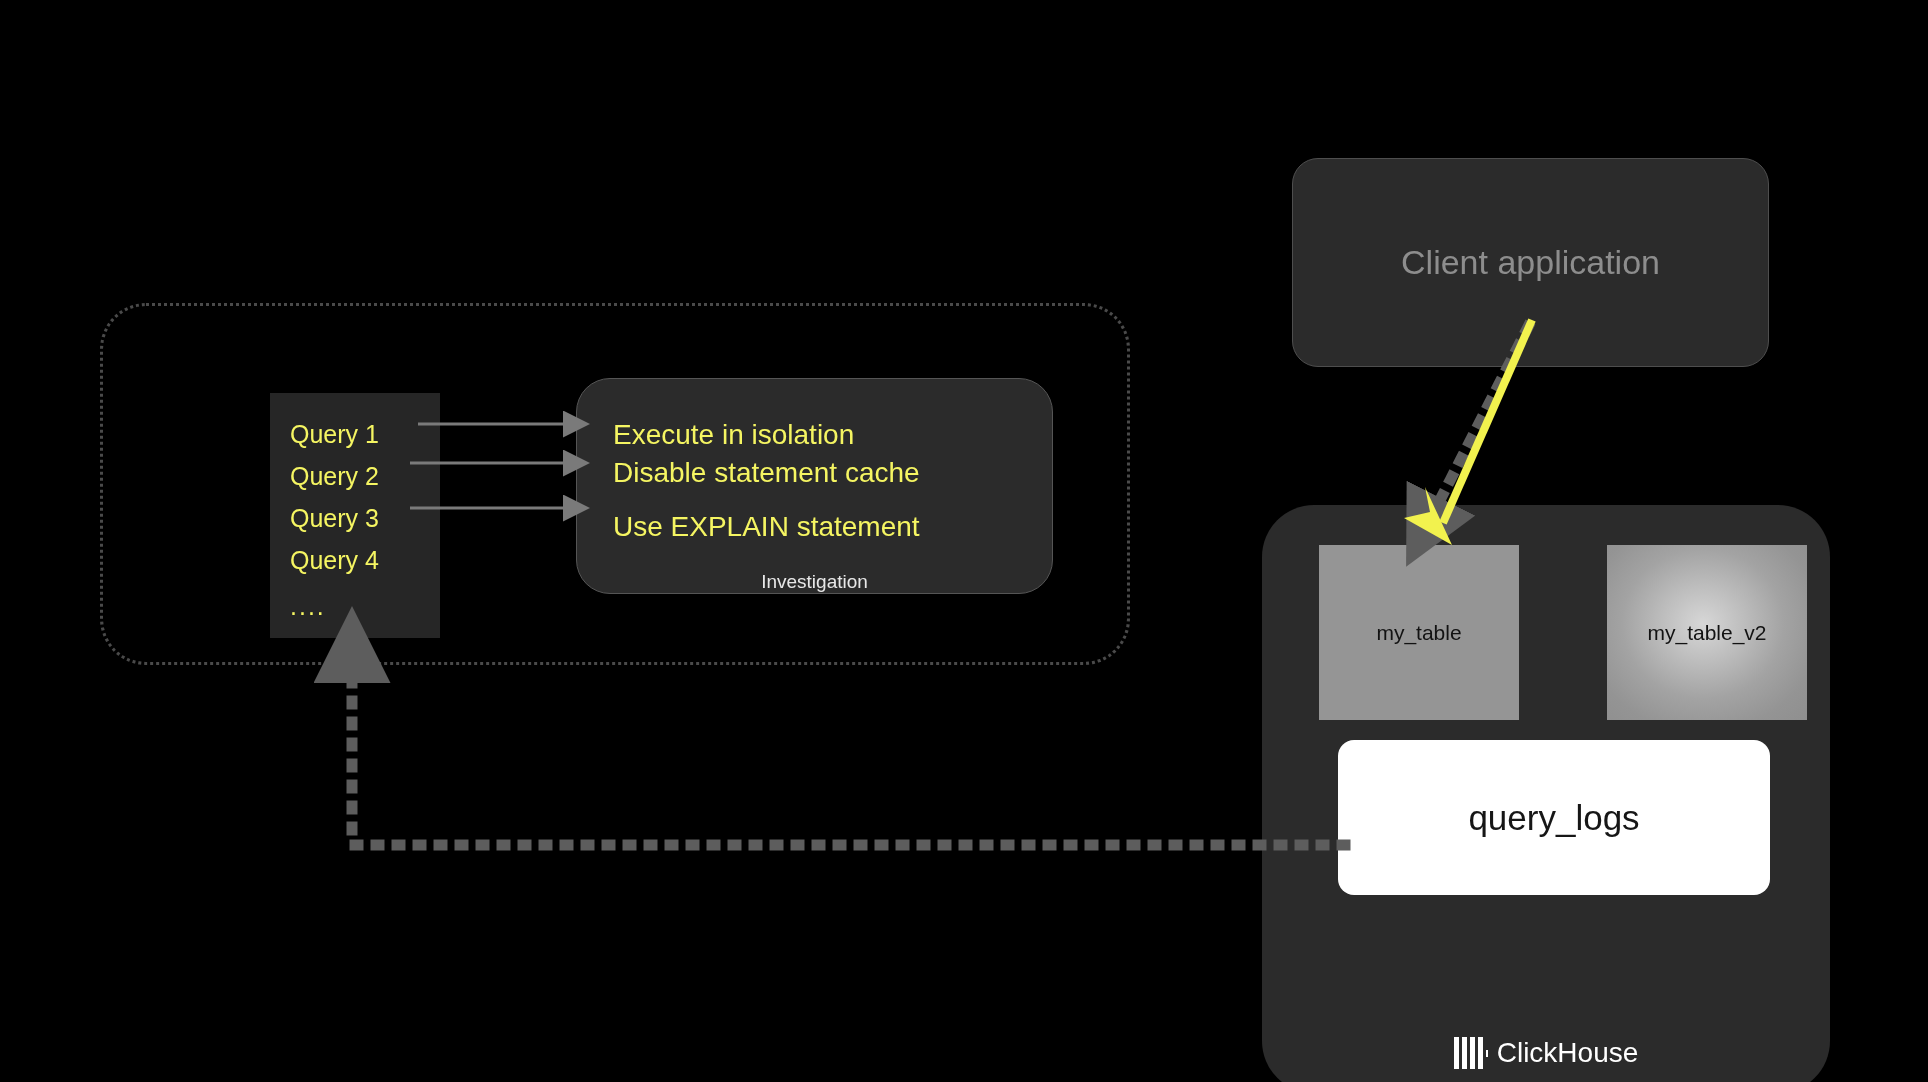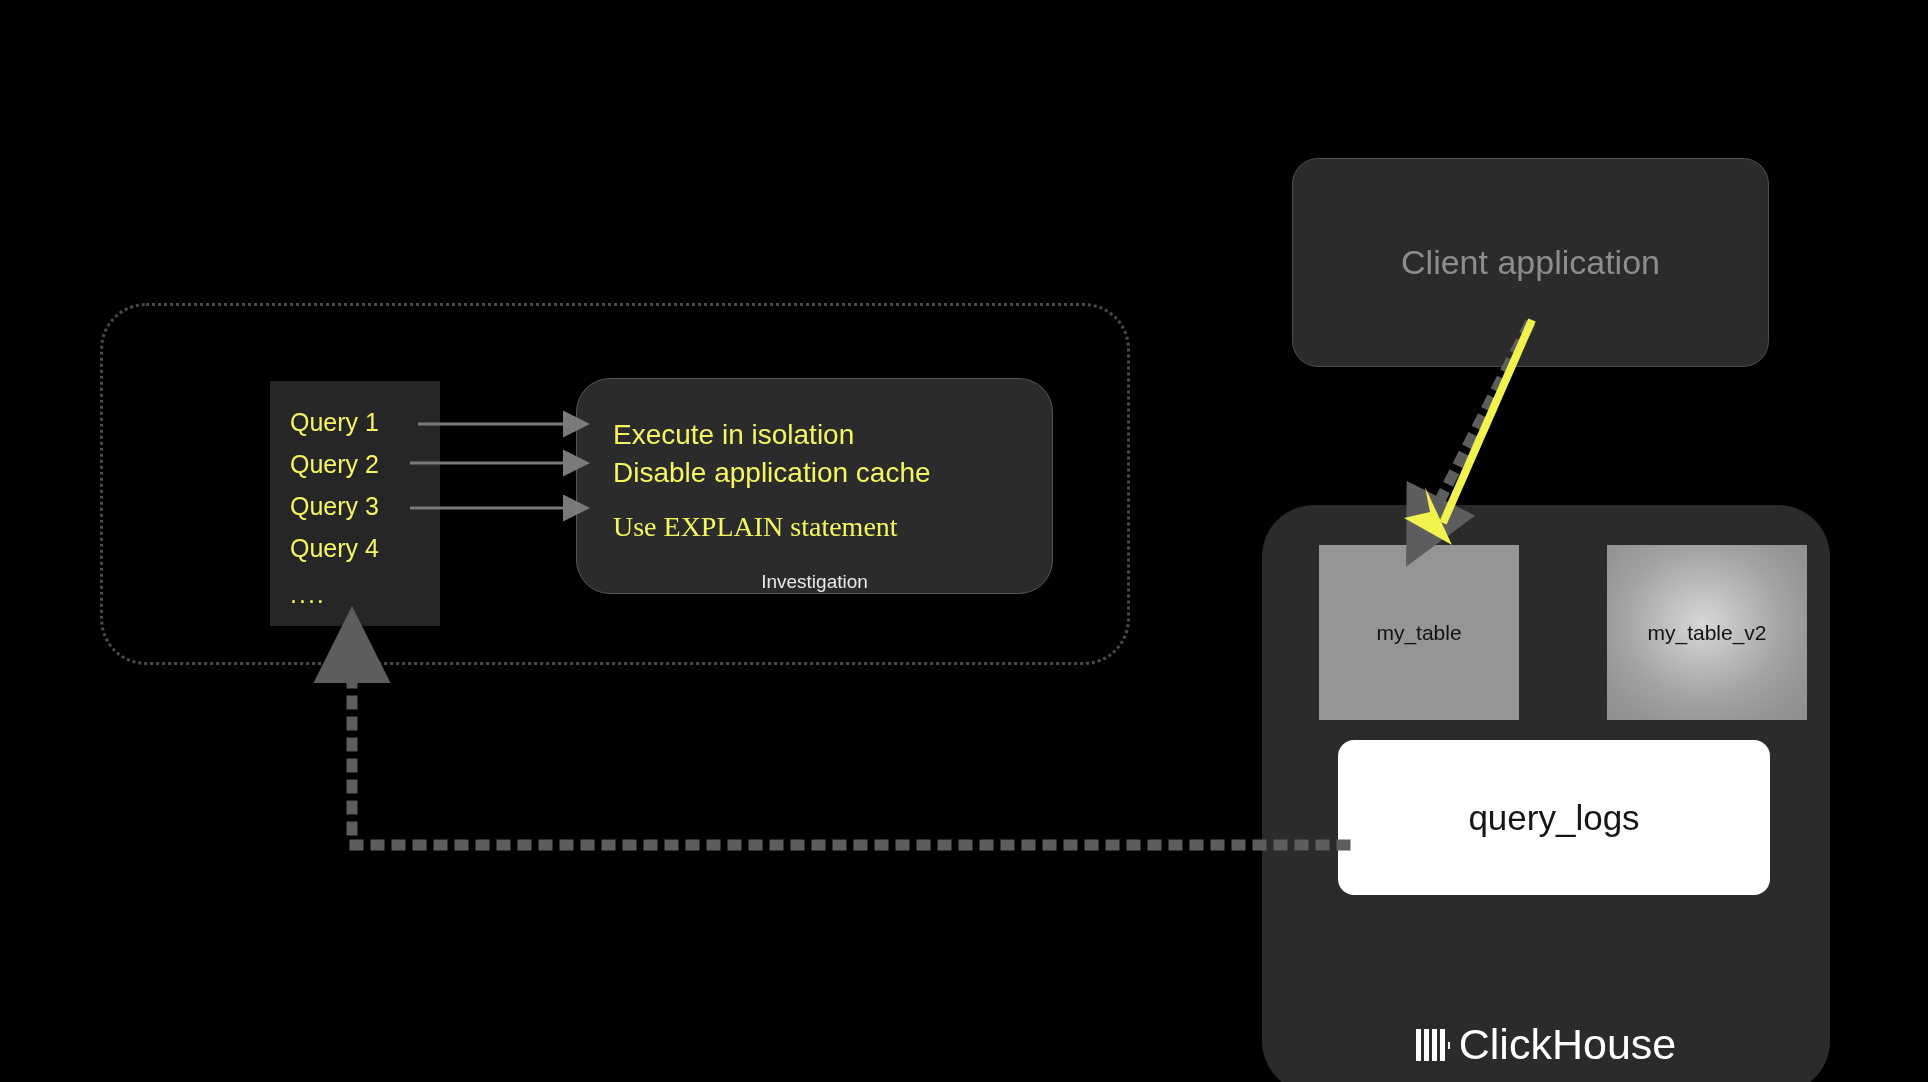--- a/index.html
+++ b/index.html
@@ -33,21 +33,21 @@
     height: 362px;
     border: 3px dotted #4a4a4a;
     border-radius: 46px;
     box-sizing: border-box;
   }
 
   
   .query-box {
     position: absolute;
     left: 270px;
-    top: 381px;
+    top: 393px;
     width: 170px;
     height: 245px;
     background: #262626;
     box-sizing: border-box;
     padding: 20px 0 0 20px;
   }
   .query-item {
     color: #f5f562;
     font-size: 25px;
     line-height: 42px;
@@ -75,21 +75,21 @@
   }
   .inv-line {
     position: absolute;
     left: 36px;
     color: #f5f562;
     font-size: 28px;
     white-space: nowrap;
   }
   .inv-l1 { top: 40px; }
   .inv-l2 { top: 78px; }
-  .inv-l3 { top: 132px; font-family: Liberation Serif, serif; }
+  .inv-l3 { top: 132px; }
   .inv-title {
     position: absolute;
     left: 0; right: 0;
     top: 192px;
     text-align: center;
     color: #e8e8e8;
     font-size: 19px;
   }
 
   
@@ -166,21 +166,21 @@
     display: flex;
     align-items: center;
     justify-content: center;
     gap: 9px;
   }
   .ch-mark {
     display: block;
   }
   .ch-wordmark {
     color: #ffffff;
-    font-size: 43px;
+    font-size: 28px;
     letter-spacing: 0px;
     white-space: nowrap;
   }
 
   
   #arrows {
     position: absolute;
     left: 0; top: 0;
     width: 1928px;
     height: 1082px;
@@ -197,21 +197,21 @@
   <div class="query-box">
     <div class="query-item">Query 1</div>
     <div class="query-item">Query 2</div>
     <div class="query-item">Query 3</div>
     <div class="query-item">Query 4</div>
     <div class="query-ellipsis">....</div>
   </div>
 
   <div class="investigation-box">
     <div class="inv-line inv-l1">Execute in isolation</div>
-    <div class="inv-line inv-l2">Disable application cache</div>
+    <div class="inv-line inv-l2">Disable statement cache</div>
     <div class="inv-line inv-l3">Use EXPLAIN statement</div>
     <div class="inv-title">Investigation</div>
   </div>
 
   <div class="client-box">
     <div class="client-label">Client application</div>
   </div>
 
   <div class="ch-panel">
     <div class="table-box table-a">

